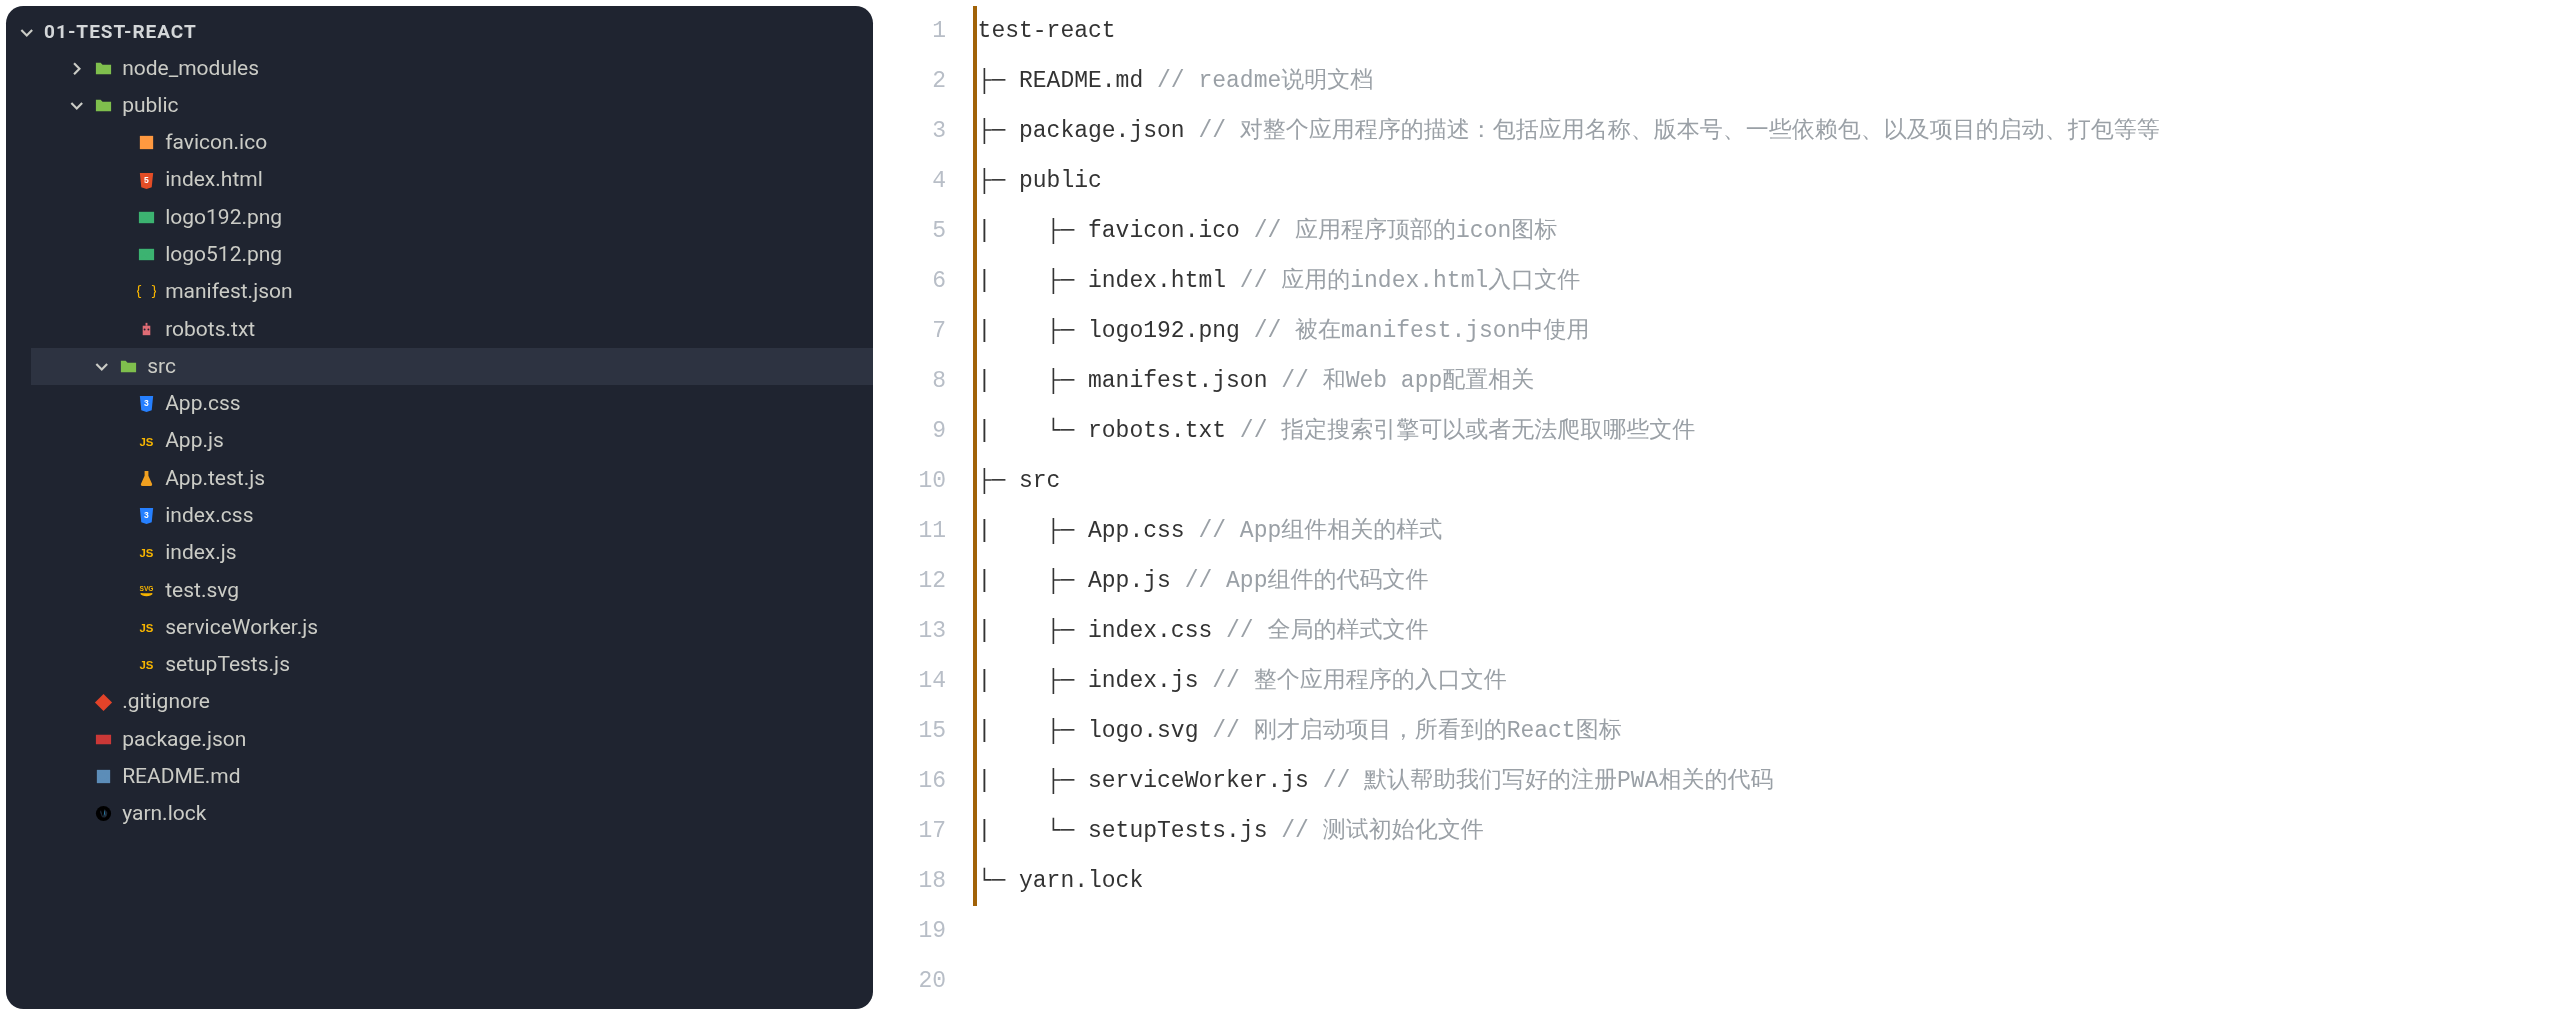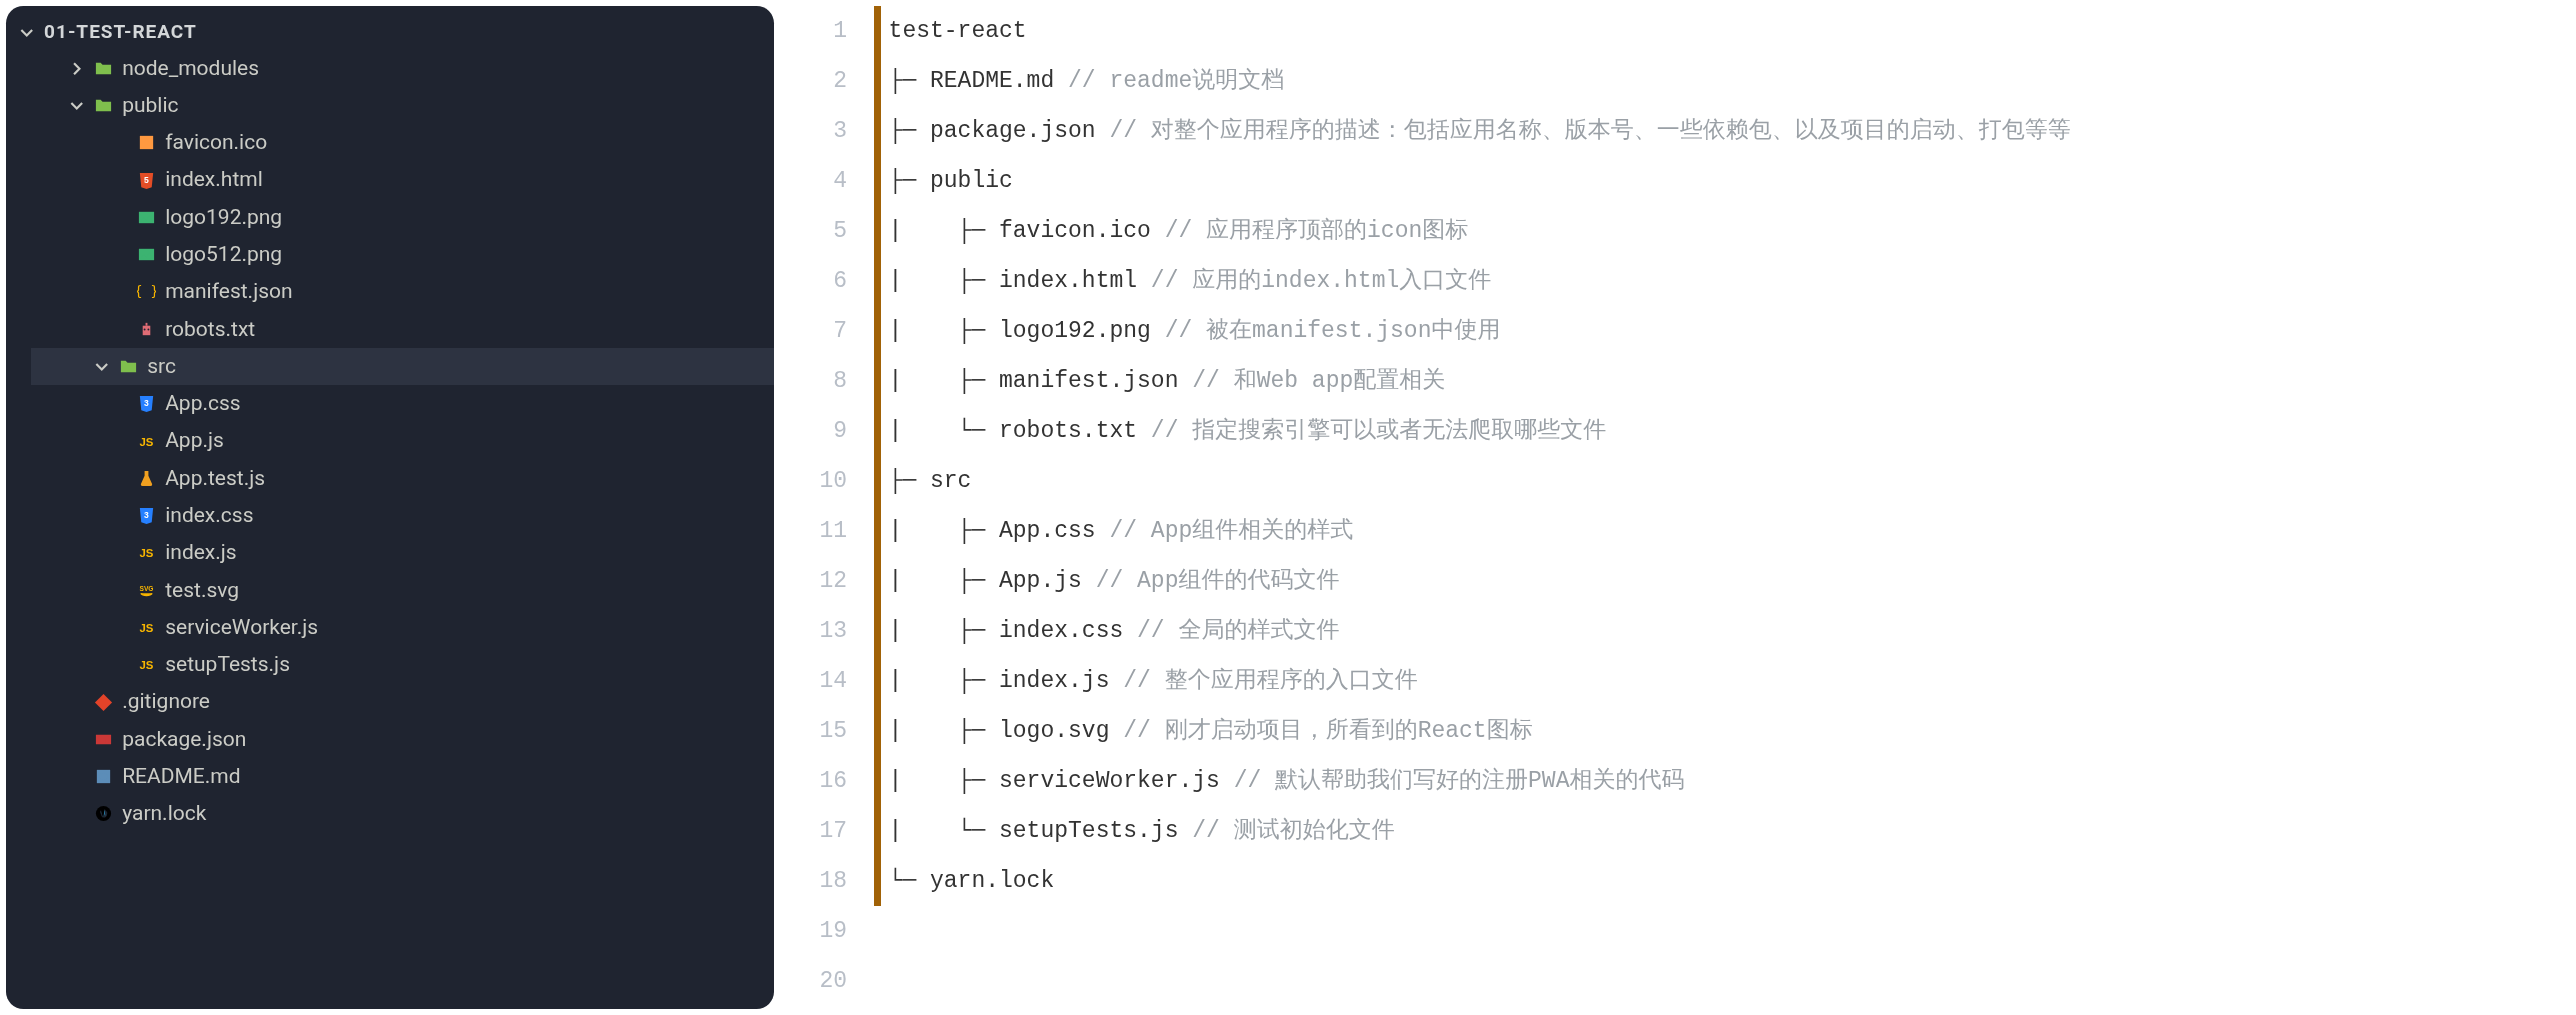--- a/index.html
+++ b/index.html
@@ -5,21 +5,21 @@
 * { margin: 0; padding: 0; box-sizing: border-box; }
 body {
   font-family: -apple-system, BlinkMacSystemFont, "Segoe UI", Roboto, "Helvetica Neue", Arial, sans-serif;
   background: #fff;
   display: flex;
   width: 2576px;
   height: 1015px;
   overflow: hidden;
 }
 .sidebar {
-  width: 768px;
+  width: 867px;
   background: #1f2430;
   color: #cbccc6;
   font-size: 21px;
   line-height: 1.5;
   padding: 9.6px 0;
   border-radius: 17.3px;
   margin: 5.8px;
 }
 .tree-item {
   display: flex;
@@ -73,22 +73,22 @@
   position: absolute;
   left: 0;
   top: 0;
   width: 58px;
   text-align: right;
   color: #b8bec7;
   user-select: none;
 }
 .code-body {
   margin-left: 75px;
-  border-left: 7px solid #a16207;
-  padding-left: 8px;
+  border-left: 4px solid #a16207;
+  padding-left: 1px;
 }
 .code-line {
   height: 50px;
   line-height: 50px;
   white-space: pre;
   color: #333;
 }
 .gutter-line {
   height: 50px;
   line-height: 50px;

